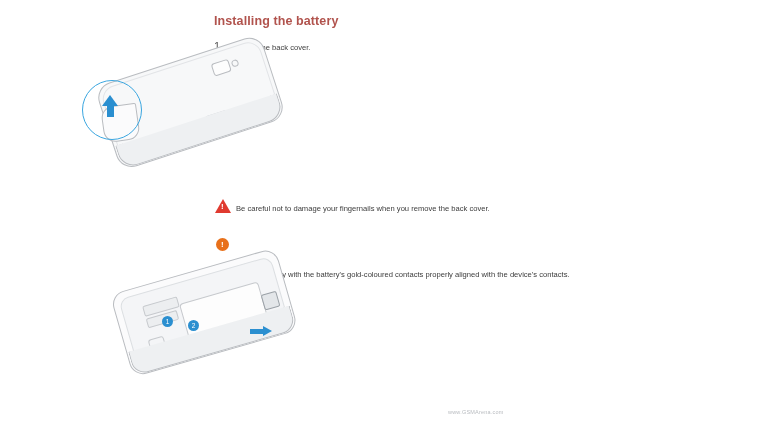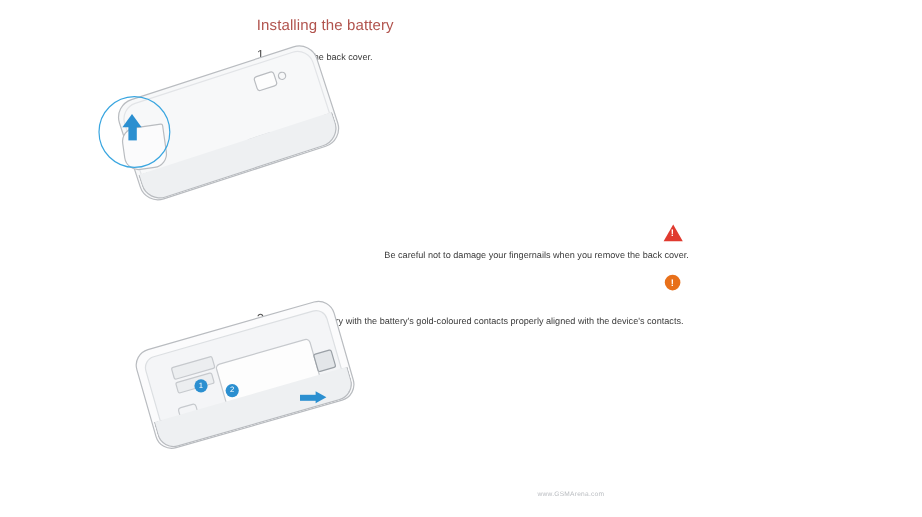--- a/index.html
+++ b/index.html
@@ -21,21 +21,21 @@
     background: #ffffff;
   }
   .content {
     position: absolute;
     left: 214px;
     top: 14px;
     width: 360px;
   }
   .title {
     font-size: 12.5px;
-    font-weight: normal;
+    font-weight: bold;
     color: #b1534d;
     letter-spacing: 0.1px;
     margin: 0 0 12px 0;
   }
   .step {
     display: flex;
     align-items: flex-start;
     margin-bottom: 4px;
   }
   .step-num {
@@ -173,23 +173,22 @@
     top: 0;
     width: 0;
     height: 0;
     border-left: 8px solid transparent;
     border-right: 8px solid transparent;
     border-bottom: 11px solid #2b8fd0;
   }
   
   .notice {
     display: flex;
-    align-items: flex-end;
-    margin-top: 10px;
-    flex-direction: column;
+    align-items: center;
+    margin-top: 22px;
   }
   .notice-icon {
     flex: 0 0 18px;
     width: 18px;
     height: 16px;
     position: relative;
     margin-right: 4px;
   }
   .tri {
     position: absolute;

